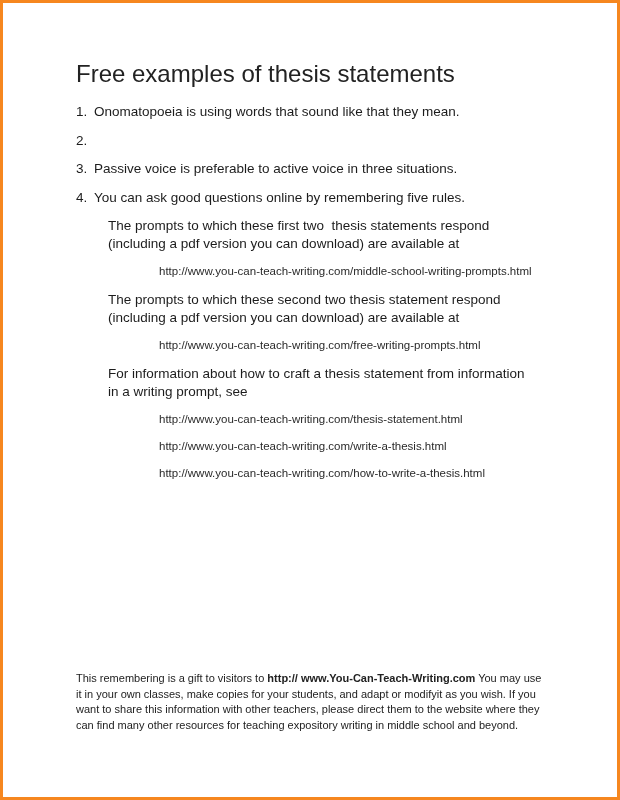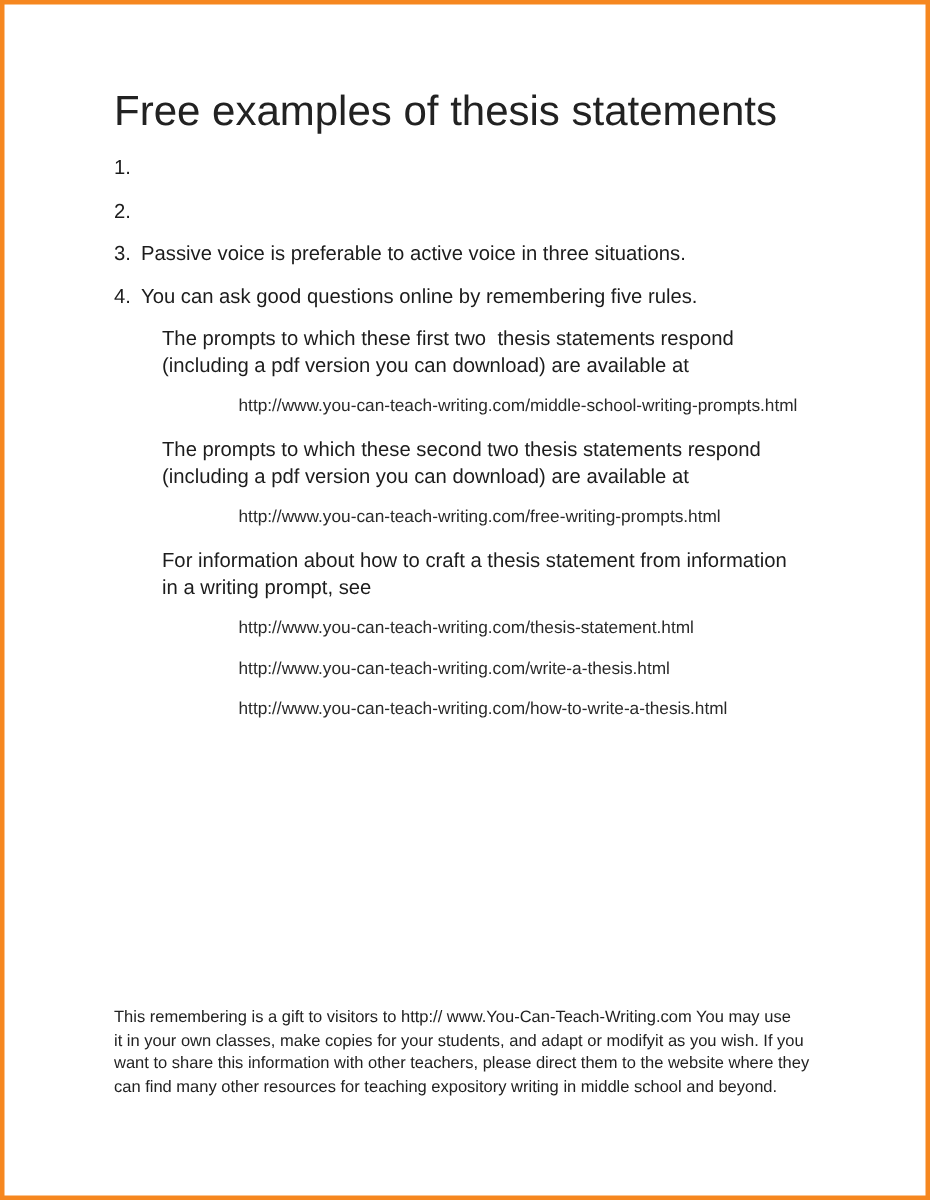--- a/index.html
+++ b/index.html
@@ -11,21 +11,21 @@
     border: 3px solid #f6871f;
     position: relative;
     font-family: "Liberation Sans", sans-serif;
     color: #1c1c1c;
     overflow: hidden;
   }
   .content {
     padding: 56px 18px 0 73px;
   }
   .doc-title {
-    font-size: 28px;
+    font-size: 24px;
     font-weight: 400;
     line-height: 29px;
     margin: 0 0 15px 0;
     color: #222222;
   }
   .list { margin: 0; padding: 0; list-style: none; }
   .list-item {
     display: flex;
     font-size: 13.5px;
     line-height: 17.5px;
@@ -55,52 +55,53 @@
   .footer-note {
     position: absolute;
     left: 73px;
     top: 657px;
     width: 512px;
     font-size: 11px;
     line-height: 15.6px;
     white-space: pre-wrap;
     color: #222222;
   }
-  .footer-note b { font-weight: 400; }
+  .footer-note b { font-weight: 700; }
 </style>
 </head>
 <body>
 
 <div class="content">
 
   <h1 class="doc-title">Free examples of thesis statements</h1>
 
   <ul class="list">
     <li class="list-item">
       <span class="num">1.</span>
+      <span class="txt">Onomatopoeia is using words that sound like that they mean.</span>
     </li>
     <li class="list-item">
       <span class="num">2.</span>
     </li>
     <li class="list-item">
       <span class="num">3.</span>
       <span class="txt">Passive voice is preferable to active voice in three situations.</span>
     </li>
     <li class="list-item">
       <span class="num">4.</span>
       <span class="txt">You can ask good questions online by remembering five rules.</span>
     </li>
   </ul>
 
   <div>
     <p class="note-para">The prompts to which these first two  thesis statements respond
 (including a pdf version you can download) are available at</p>
     <p class="note-url">http://www.you-can-teach-writing.com/middle-school-writing-prompts.html</p>
 
-    <p class="note-para">The prompts to which these second two thesis statements respond
+    <p class="note-para">The prompts to which these second two thesis statement respond
 (including a pdf version you can download) are available at</p>
     <p class="note-url">http://www.you-can-teach-writing.com/free-writing-prompts.html</p>
 
     <p class="note-para">For information about how to craft a thesis statement from information
 in a writing prompt, see</p>
     <p class="note-url">http://www.you-can-teach-writing.com/thesis-statement.html</p>
     <p class="note-url">http://www.you-can-teach-writing.com/write-a-thesis.html</p>
     <p class="note-url">http://www.you-can-teach-writing.com/how-to-write-a-thesis.html</p>
   </div>
 

